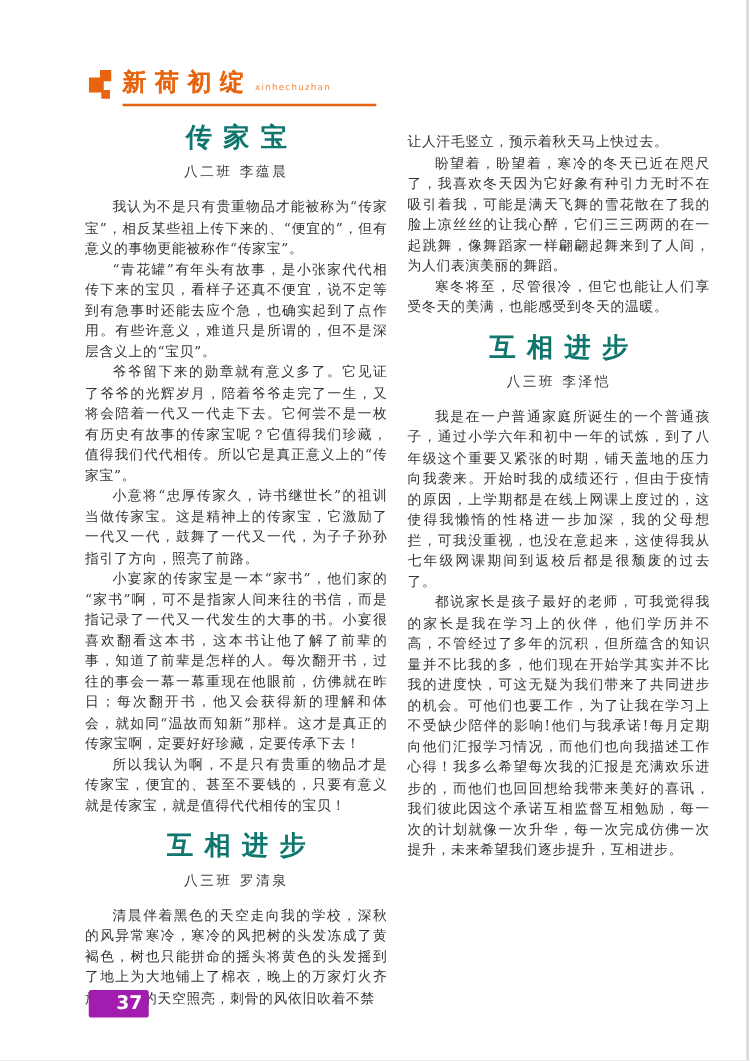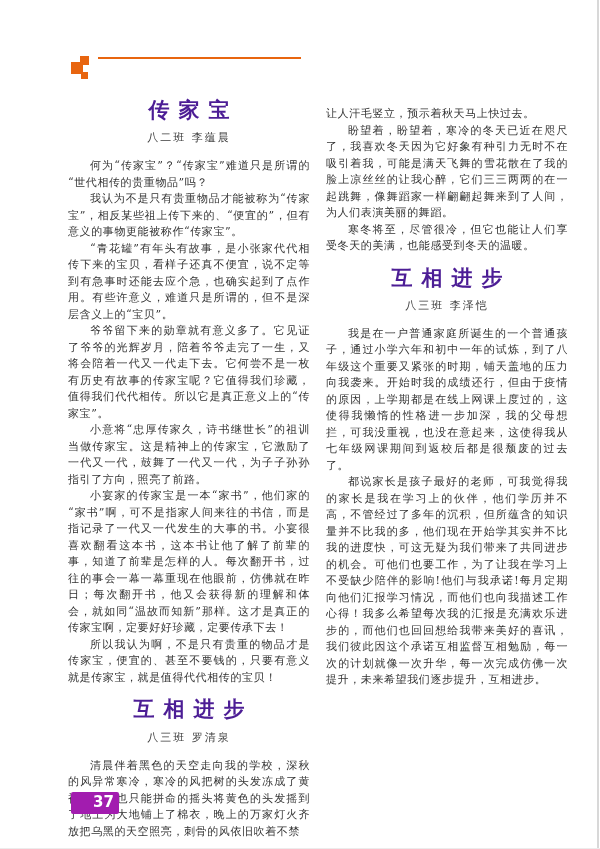--- a/index.html
+++ b/index.html
@@ -28,21 +28,21 @@
 
   
   .content {
     position:absolute; top:97px; left:68px; width:500px;
     display:flex; gap:16px;
   }
   .col { width:242px; }
   .col-right { padding-top:9px; }
 
   h2.article-title {
-    text-align:center; font-size:21px; font-weight:bold; color:#4c1d95;
+    text-align:center; font-size:21px; font-weight:bold; color:#0f766e;
     letter-spacing:9px; line-height:1.25; margin-top:10px;
     text-indent:9px; 
   }
   .first-article h2.article-title { margin-top:0; }
   .byline {
     text-align:center; font-size:11px; color:#3a3a3a; letter-spacing:2px;
     margin:7px 0 13px 0; text-indent:0 !important;
   }
   p.para {
     font-size:11px; line-height:1.5; letter-spacing:0.6px;
@@ -68,31 +68,34 @@
 
   <header class="header">
     <span class="logo">
       <svg width="22" height="26" viewBox="0 0 22 26" xmlns="http://www.w3.org/2000/svg">
         <rect x="9" y="0" width="9" height="9" fill="#e8650f"></rect>
         <rect x="0" y="6" width="12" height="12" fill="#e8650f"></rect>
         <rect x="10" y="16" width="7" height="7" fill="#e8650f"></rect>
       </svg>
     </span>
     <div class="brand-block">
+      <div class="brand-line">
+        <span class="brand-title">新荷初绽</span>
+        <span class="brand-sub">xinhechuzhan</span>
+      </div>
       <div class="brand-rule"></div>
     </div>
   </header>
 
   <main class="content">
 
     <section class="col">
       <article class="first-article">
         <h2 class="article-title">传家宝</h2>
         <p class="byline">八二班  李蕴晨</p>
-        <p class="para">何为“传家宝”？“传家宝”难道只是所谓的“世代相传的贵重物品”吗？</p>
         <p class="para">我认为不是只有贵重物品才能被称为“传家宝”，相反某些祖上传下来的、“便宜的”，但有意义的事物更能被称作“传家宝”。</p>
         <p class="para">“青花罐”有年头有故事，是小张家代代相传下来的宝贝，看样子还真不便宜，说不定等到有急事时还能去应个急，也确实起到了点作用。有些许意义，难道只是所谓的，但不是深层含义上的“宝贝”。</p>
         <p class="para">爷爷留下来的勋章就有意义多了。它见证了爷爷的光辉岁月，陪着爷爷走完了一生，又将会陪着一代又一代走下去。它何尝不是一枚有历史有故事的传家宝呢？它值得我们珍藏，值得我们代代相传。所以它是真正意义上的“传家宝”。</p>
         <p class="para">小意将“忠厚传家久，诗书继世长”的祖训当做传家宝。这是精神上的传家宝，它激励了一代又一代，鼓舞了一代又一代，为子子孙孙指引了方向，照亮了前路。</p>
         <p class="para">小宴家的传家宝是一本“家书”，他们家的“家书”啊，可不是指家人间来往的书信，而是指记录了一代又一代发生的大事的书。小宴很喜欢翻看这本书，这本书让他了解了前辈的事，知道了前辈是怎样的人。每次翻开书，过往的事会一幕一幕重现在他眼前，仿佛就在昨日；每次翻开书，他又会获得新的理解和体会，就如同“温故而知新”那样。这才是真正的传家宝啊，定要好好珍藏，定要传承下去！</p>
         <p class="para">所以我认为啊，不是只有贵重的物品才是传家宝，便宜的、甚至不要钱的，只要有意义就是传家宝，就是值得代代相传的宝贝！</p>
       </article>
 
       <article>
         <h2 class="article-title">互相进步</h2>

